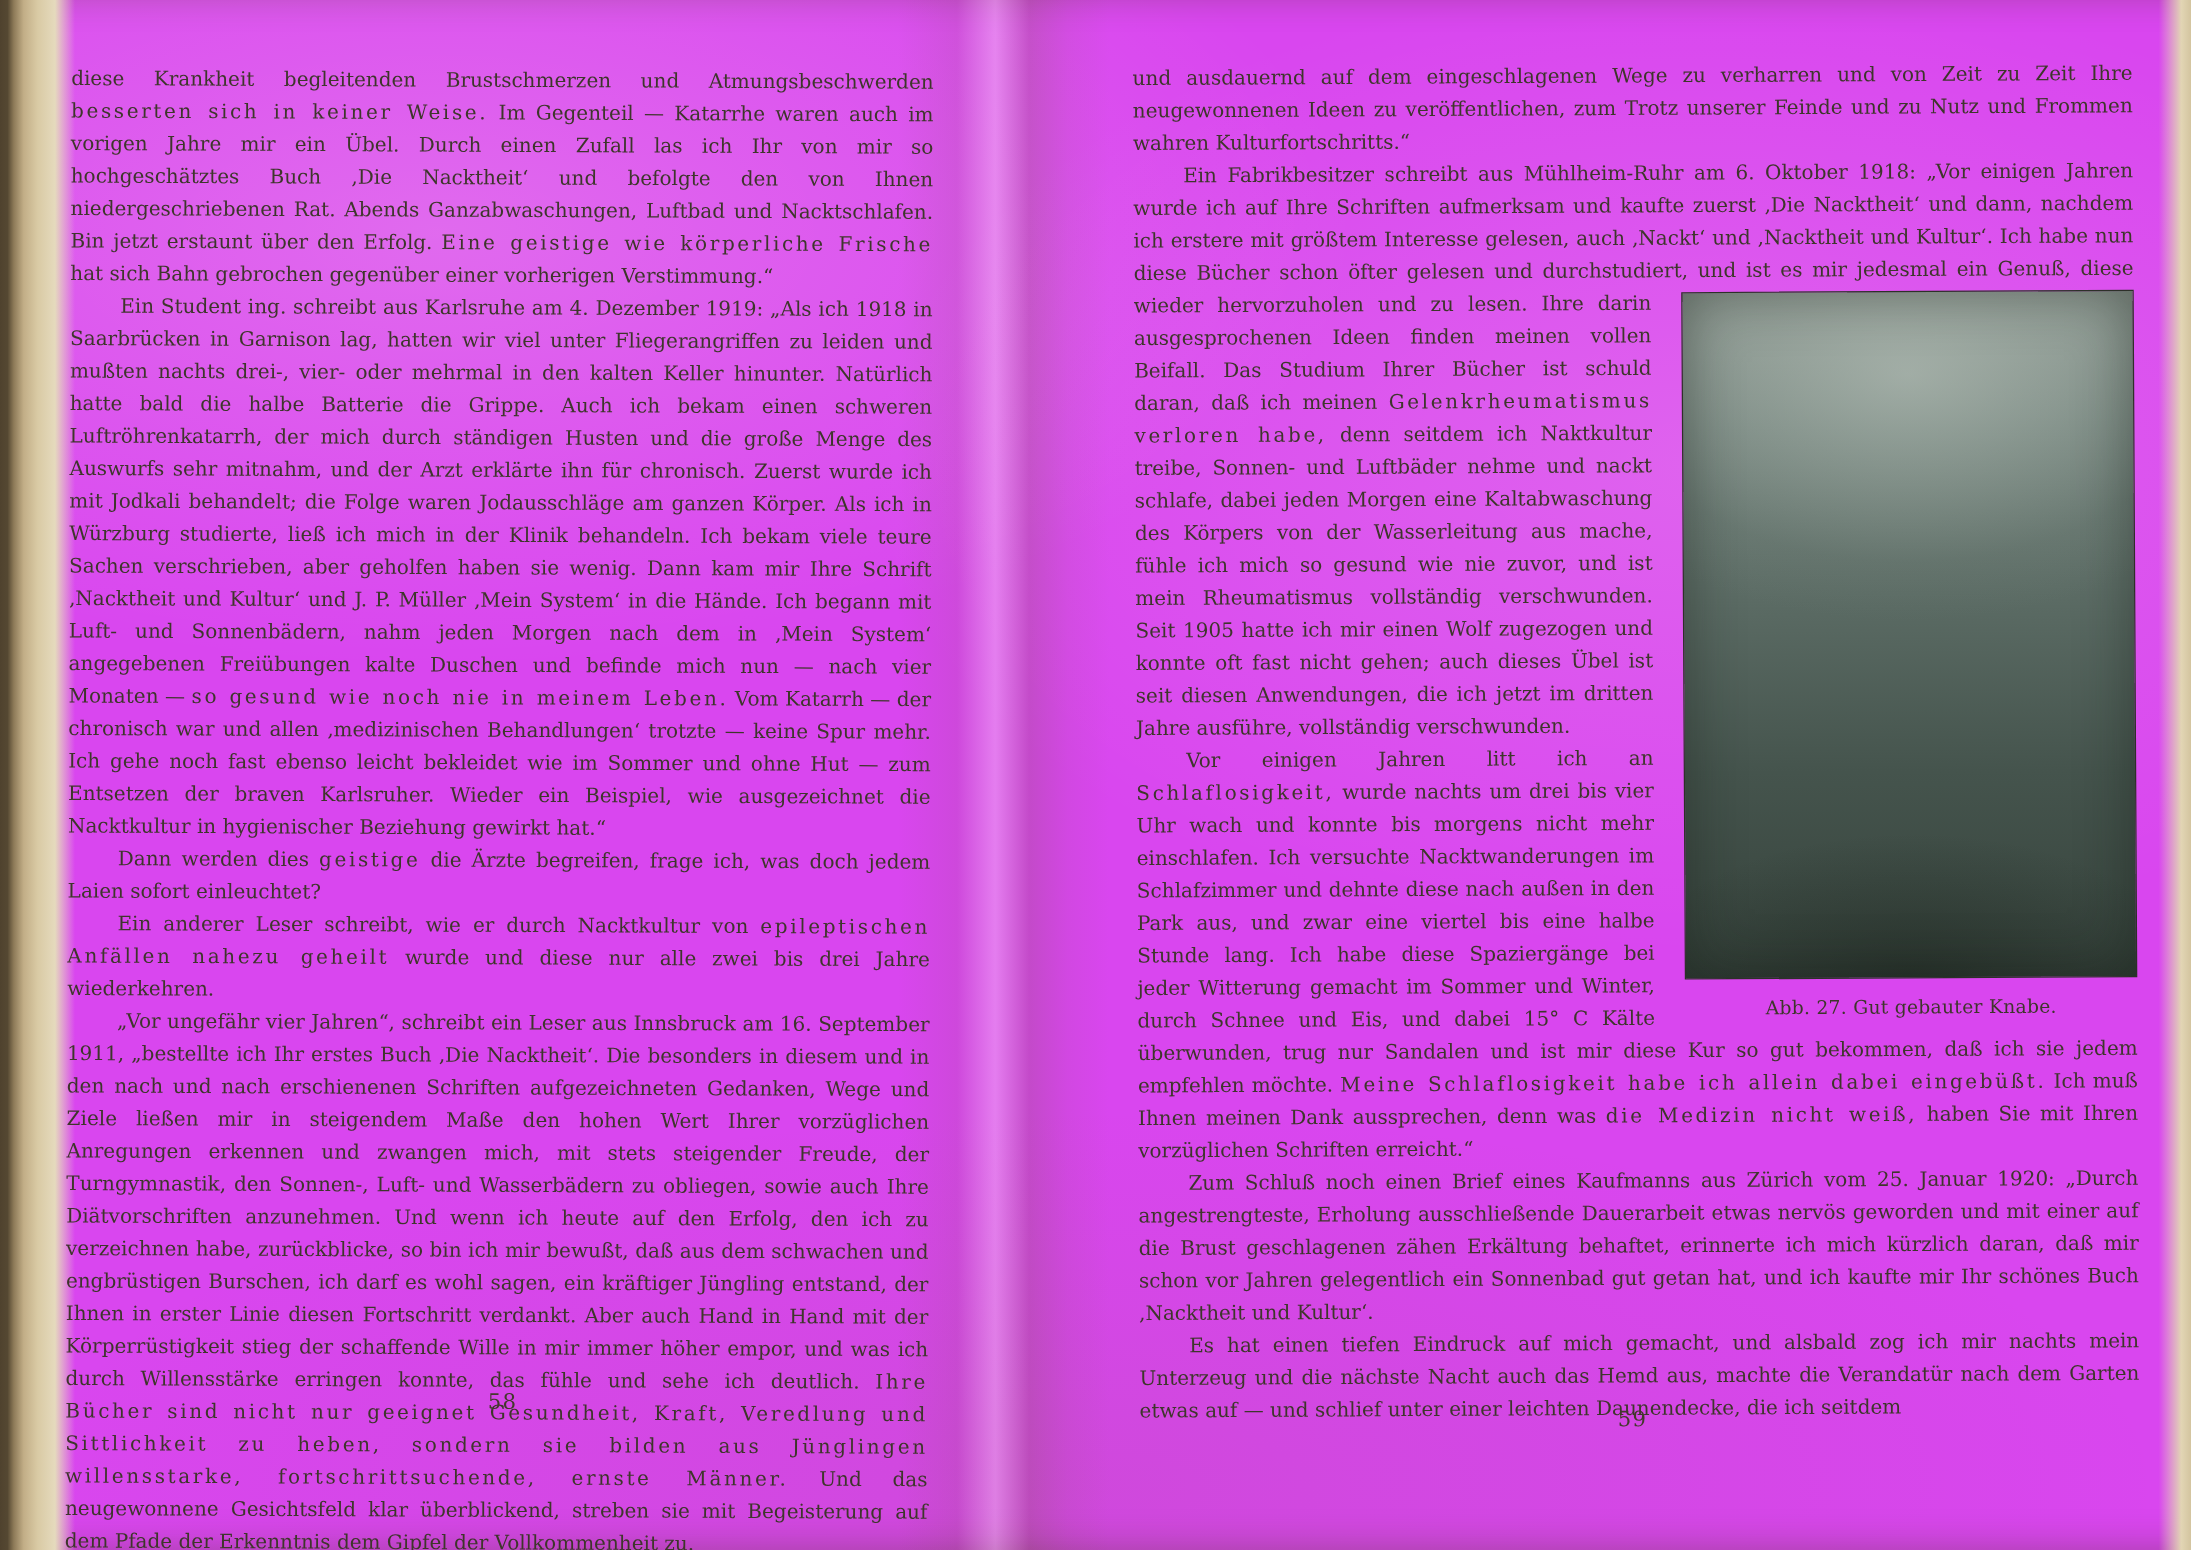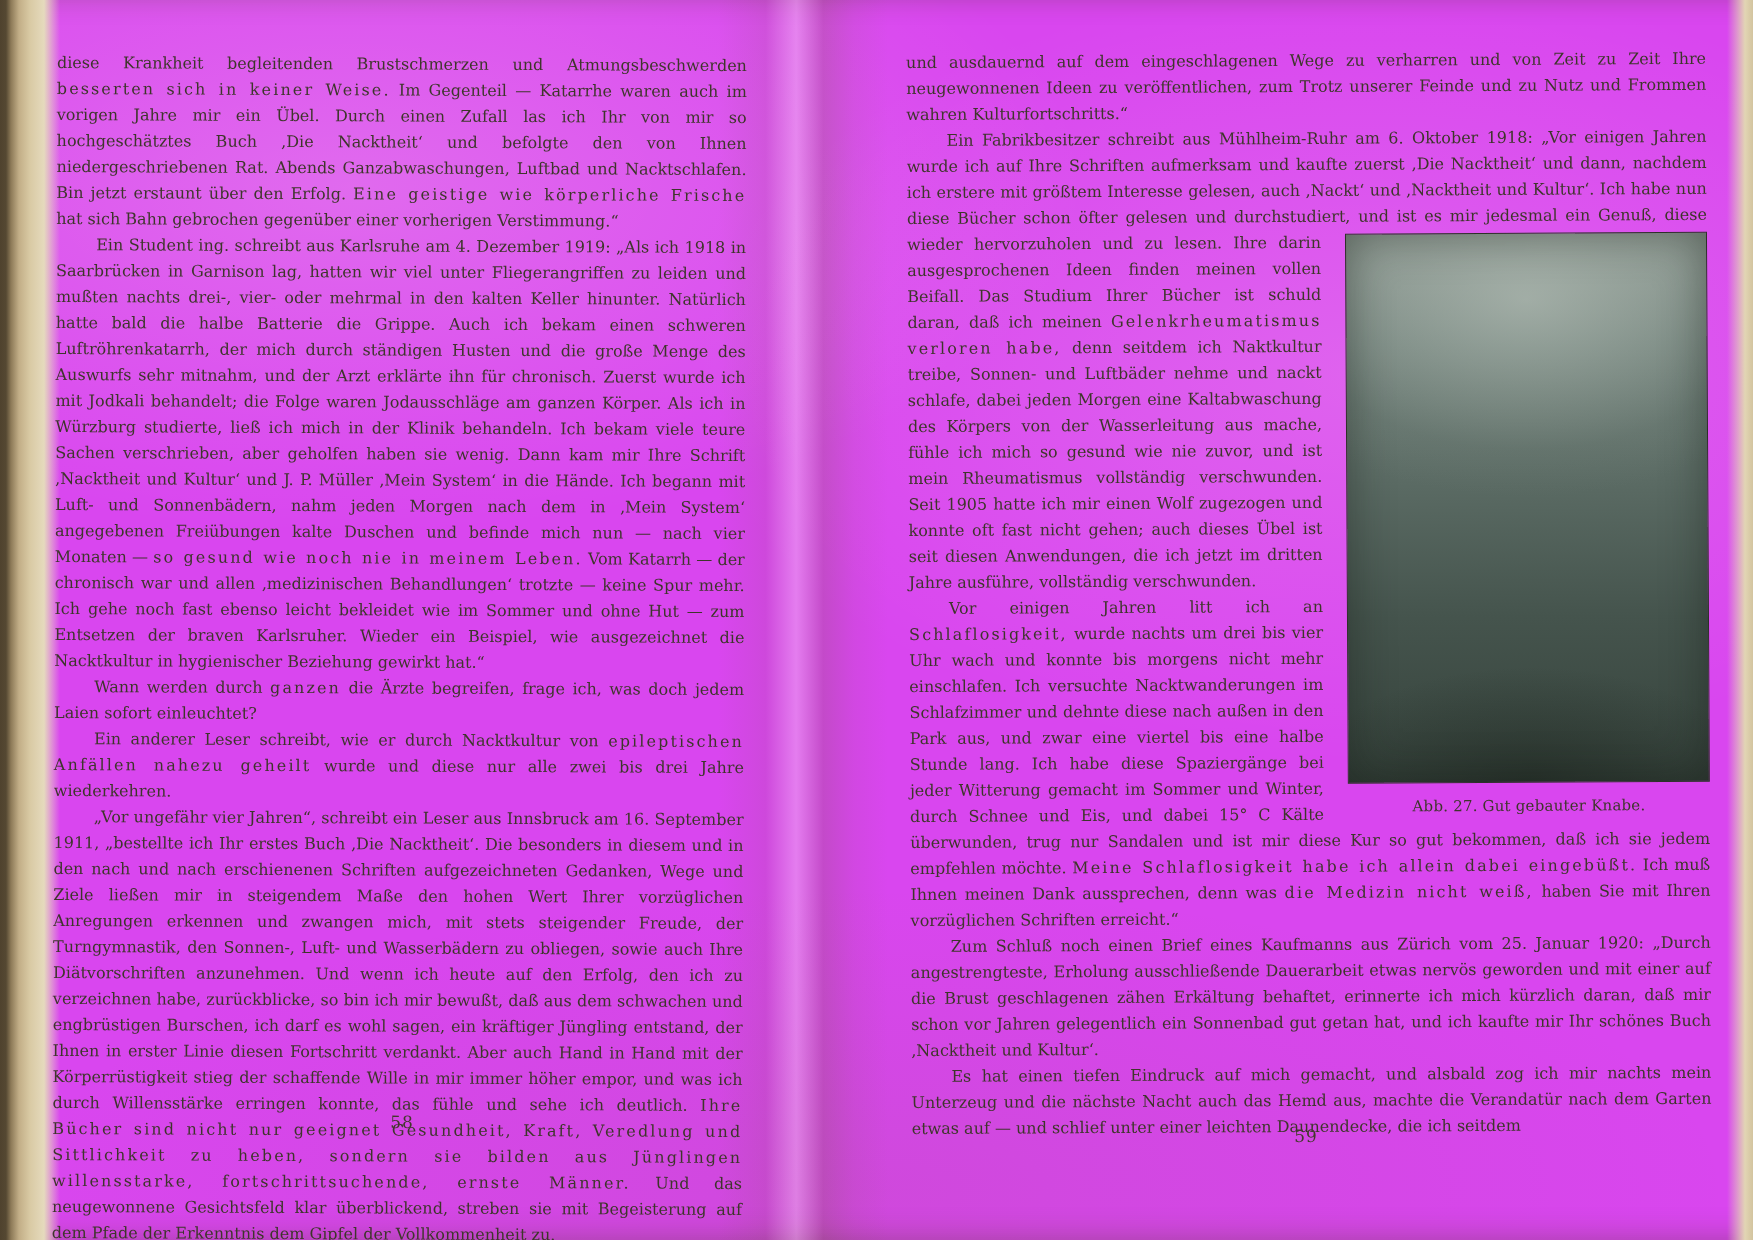--- a/index.html
+++ b/index.html
@@ -87,21 +87,21 @@
 
 <div class="spread">
   <div class="paper-mottle"></div>
   <div class="edge-left"></div>
   <div class="edge-right"></div>
   <div class="gutter"></div>
 
   <div class="text-left">
     <p class="para"><span class="run">diese Krankheit begleitenden Brustschmerzen und Atmungsbeschwerden </span><span class="run g">besserten sich in keiner Weise.</span><span class="run"> Im Gegenteil — Katarrhe waren auch im vorigen Jahre mir ein Übel. Durch einen Zufall las ich Ihr von mir so hochgeschätztes Buch ‚Die Nacktheit‘ und befolgte den von Ihnen niedergeschriebenen Rat. Abends Ganzabwaschungen, Luftbad und Nacktschlafen. Bin jetzt erstaunt über den Erfolg. </span><span class="run g">Eine geistige wie körperliche Frische</span><span class="run"> hat sich Bahn gebrochen gegenüber einer vorherigen Verstimmung.“</span></p>
     <p class="para indent"><span class="run">Ein Student ing. schreibt aus Karlsruhe am 4. Dezember 1919: „Als ich 1918 in Saarbrücken in Garnison lag, hatten wir viel unter Fliegerangriffen zu leiden und mußten nachts drei-, vier- oder mehrmal in den kalten Keller hinunter. Natürlich hatte bald die halbe Batterie die Grippe. Auch ich bekam einen schweren Luftröhrenkatarrh, der mich durch ständigen Husten und die große Menge des Auswurfs sehr mitnahm, und der Arzt erklärte ihn für chronisch. Zuerst wurde ich mit Jodkali behandelt; die Folge waren Jodausschläge am ganzen Körper. Als ich in Würzburg studierte, ließ ich mich in der Klinik behandeln. Ich bekam viele teure Sachen verschrieben, aber geholfen haben sie wenig. Dann kam mir Ihre Schrift ‚Nacktheit und Kultur‘ und J. P. Müller ‚Mein System‘ in die Hände. Ich begann mit Luft- und Sonnenbädern, nahm jeden Morgen nach dem in ‚Mein System‘ angegebenen Freiübungen kalte Duschen und befinde mich nun — nach vier Monaten — </span><span class="run g">so gesund wie noch nie in meinem Leben.</span><span class="run"> Vom Katarrh — der chronisch war und allen ‚medizinischen Behandlungen‘ trotzte — keine Spur mehr. Ich gehe noch fast ebenso leicht bekleidet wie im Sommer und ohne Hut — zum Entsetzen der braven Karlsruher. Wieder ein Beispiel, wie ausgezeichnet die Nacktkultur in hygienischer Beziehung gewirkt hat.“</span></p>
-    <p class="para indent"><span class="run">Wann werden durch </span><span class="run g">ganzen</span><span class="run"> die Ärzte begreifen, frage ich, was doch jedem Laien sofort einleuchtet?</span></p>
+    <p class="para indent"><span class="run">Dann werden dies </span><span class="run g">geistige</span><span class="run"> die Ärzte begreifen, frage ich, was doch jedem Laien sofort einleuchtet?</span></p>
     <p class="para indent"><span class="run">Ein anderer Leser schreibt, wie er durch Nacktkultur von </span><span class="run g">epileptischen Anfällen nahezu geheilt</span><span class="run"> wurde und diese nur alle zwei bis drei Jahre wiederkehren.</span></p>
     <p class="para indent"><span class="run">„Vor ungefähr vier Jahren“, schreibt ein Leser aus Innsbruck am 16. September 1911, „bestellte ich Ihr erstes Buch ‚Die Nacktheit‘. Die besonders in diesem und in den nach und nach erschienenen Schriften aufgezeichneten Gedanken, Wege und Ziele ließen mir in steigendem Maße den hohen Wert Ihrer vorzüglichen Anregungen erkennen und zwangen mich, mit stets steigender Freude, der Turngymnastik, den Sonnen-, Luft- und Wasserbädern zu obliegen, sowie auch Ihre Diätvorschriften anzunehmen. Und wenn ich heute auf den Erfolg, den ich zu verzeichnen habe, zurückblicke, so bin ich mir bewußt, daß aus dem schwachen und engbrüstigen Burschen, ich darf es wohl sagen, ein kräftiger Jüngling entstand, der Ihnen in erster Linie diesen Fortschritt verdankt. Aber auch Hand in Hand mit der Körperrüstigkeit stieg der schaffende Wille in mir immer höher empor, und was ich durch Willensstärke erringen konnte, das fühle und sehe ich deutlich. </span><span class="run g">Ihre Bücher sind nicht nur geeignet Gesundheit, Kraft, Veredlung und Sittlichkeit zu heben, sondern sie bilden aus Jünglingen willensstarke, fortschrittsuchende, ernste Männer.</span><span class="run"> Und das neugewonnene Gesichtsfeld klar überblickend, streben sie mit Begeisterung auf dem Pfade der Erkenntnis dem Gipfel der Vollkommenheit zu.</span></p>
 
   </div>
   <div class="pagenum pn-left">58</div>
 
   <div class="text-right">
     <p class="para"><span class="run">und ausdauernd auf dem eingeschlagenen Wege zu verharren und von Zeit zu Zeit Ihre neugewonnenen Ideen zu veröffentlichen, zum Trotz unserer Feinde und zu Nutz und Frommen wahren Kulturfortschritts.“</span></p>
     <p class="para indent"><span class="run">Ein Fabrikbesitzer schreibt aus Mühlheim-Ruhr am 6. Oktober 1918: „Vor einigen Jahren wurde ich auf Ihre Schriften aufmerksam und kaufte zuerst ‚Die Nacktheit‘ und dann, nachdem ich erstere mit größtem Interesse gelesen, auch ‚Nackt‘ und ‚Nacktheit und Kultur‘. Ich habe nun diese Bücher schon öfter gelesen und durchstudiert, und ist </span><span class="figure">
           <span class="photo"></span>

